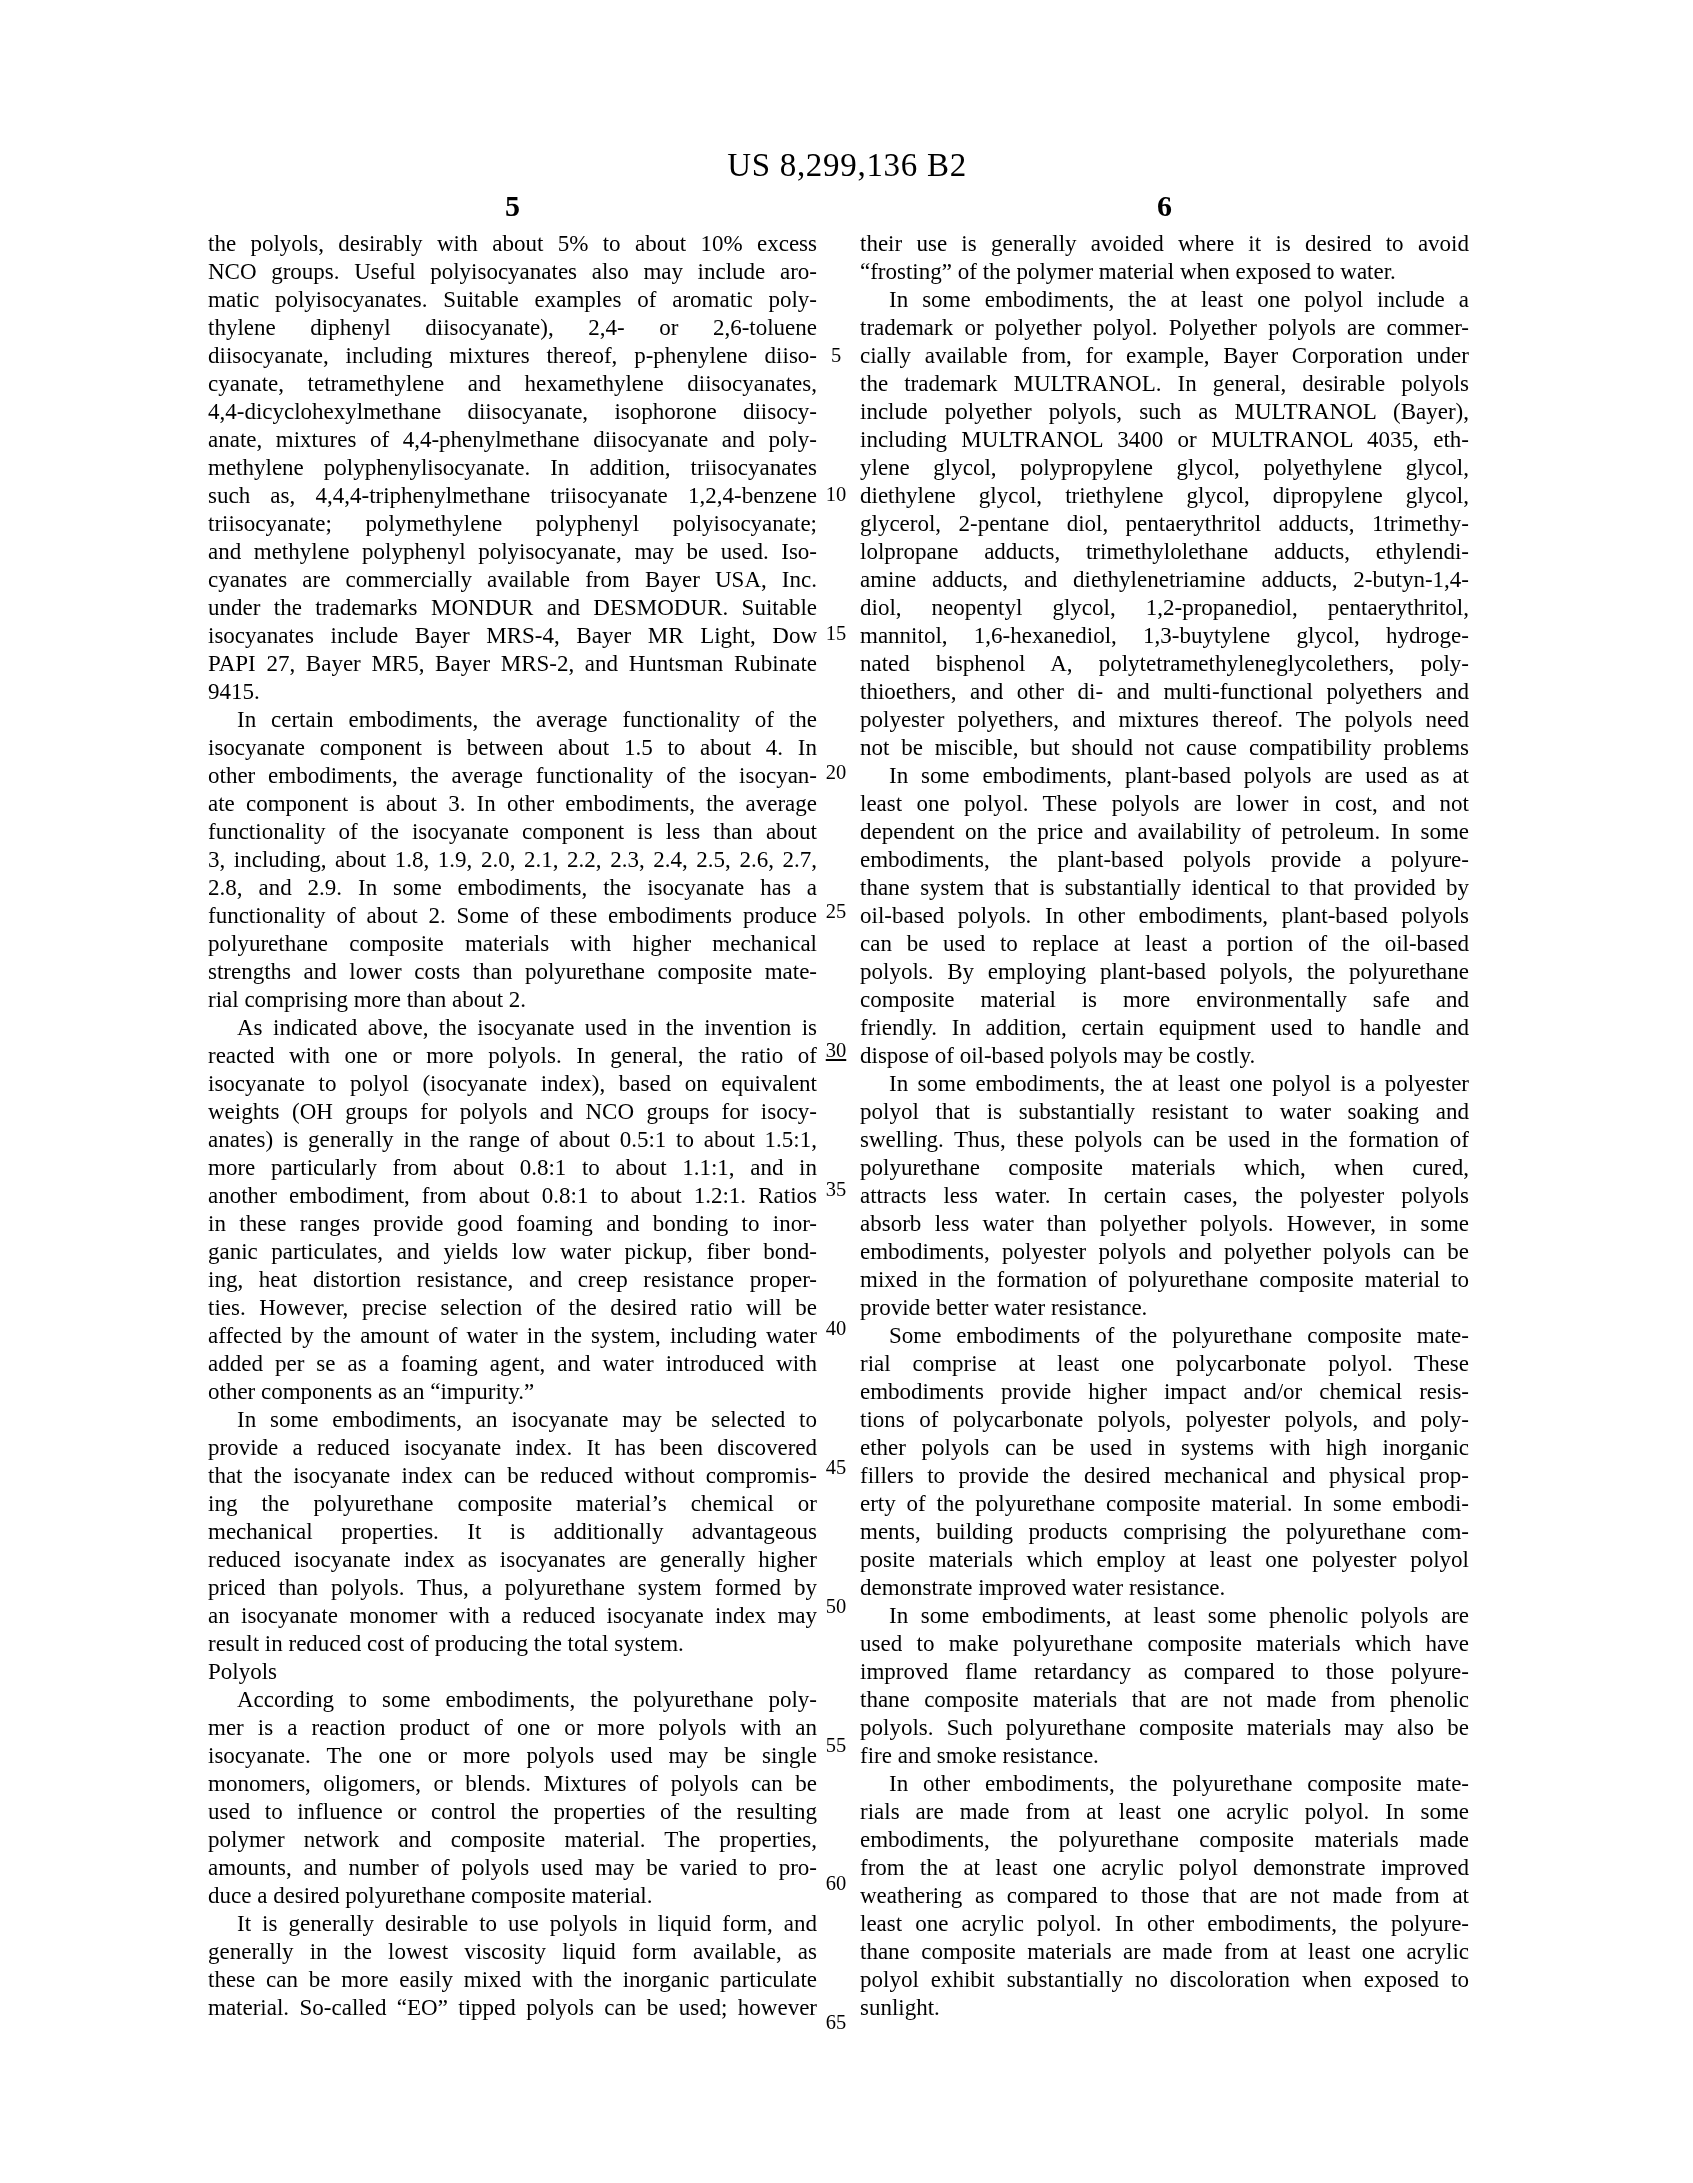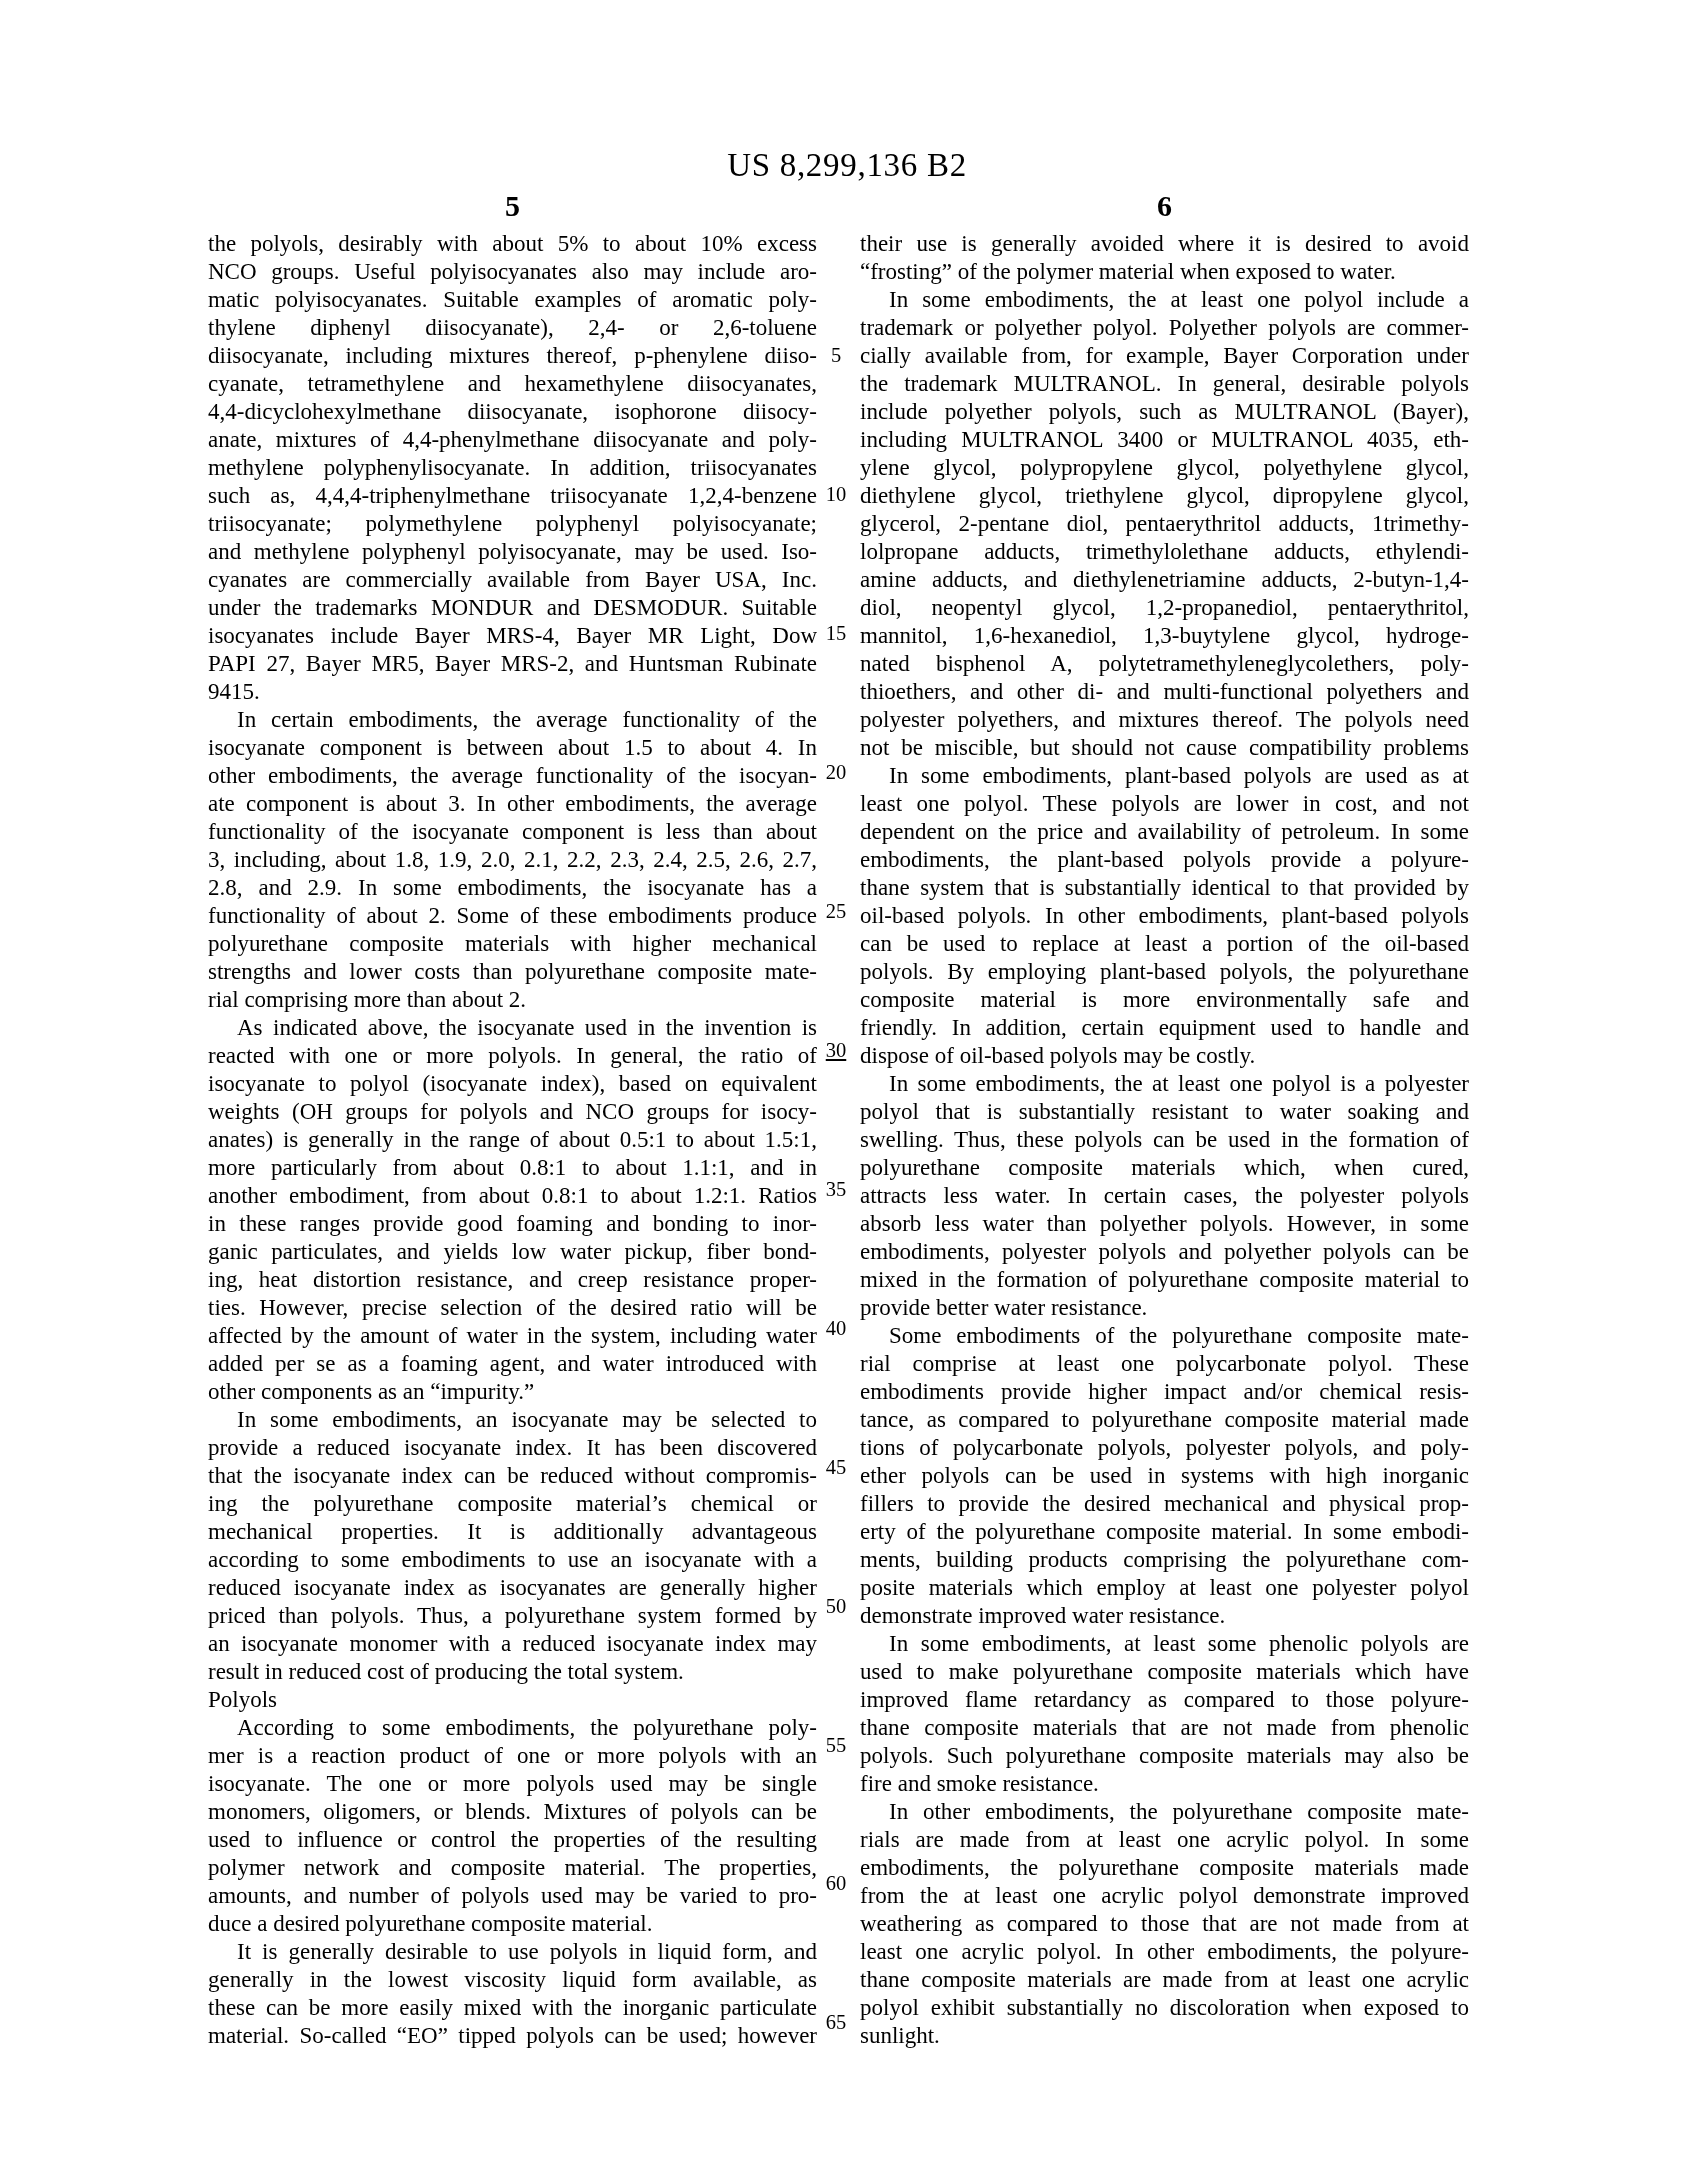--- a/index.html
+++ b/index.html
@@ -119,21 +119,20 @@
       <div class="line">ing, heat distortion resistance, and creep resistance proper-</div>
       <div class="line">ties. However, precise selection of the desired ratio will be</div>
       <div class="line">affected by the amount of water in the system, including water</div>
       <div class="line">added per se as a foaming agent, and water introduced with</div>
       <div class="line end">other components as an “impurity.”</div>
       <div class="line indent">In some embodiments, an isocyanate may be selected to</div>
       <div class="line">provide a reduced isocyanate index. It has been discovered</div>
       <div class="line">that the isocyanate index can be reduced without compromis-</div>
       <div class="line">ing the polyurethane composite material’s chemical or</div>
       <div class="line">mechanical properties. It is additionally advantageous</div>
-      <div class="line">according to some embodiments to use an isocyanate with a</div>
       <div class="line">reduced isocyanate index as isocyanates are generally higher</div>
       <div class="line">priced than polyols. Thus, a polyurethane system formed by</div>
       <div class="line">an isocyanate monomer with a reduced isocyanate index may</div>
       <div class="line end">result in reduced cost of producing the total system.</div>
       <div class="line end">Polyols</div>
       <div class="line indent">According to some embodiments, the polyurethane poly-</div>
       <div class="line">mer is a reaction product of one or more polyols with an</div>
       <div class="line">isocyanate. The one or more polyols used may be single</div>
       <div class="line">monomers, oligomers, or blends. Mixtures of polyols can be</div>
       <div class="line">used to influence or control the properties of the resulting</div>
@@ -198,21 +197,20 @@
       <div class="line">swelling. Thus, these polyols can be used in the formation of</div>
       <div class="line">polyurethane composite materials which, when cured,</div>
       <div class="line">attracts less water. In certain cases, the polyester polyols</div>
       <div class="line">absorb less water than polyether polyols. However, in some</div>
       <div class="line">embodiments, polyester polyols and polyether polyols can be</div>
       <div class="line">mixed in the formation of polyurethane composite material to</div>
       <div class="line end">provide better water resistance.</div>
       <div class="line indent">Some embodiments of the polyurethane composite mate-</div>
       <div class="line">rial comprise at least one polycarbonate polyol. These</div>
       <div class="line">embodiments provide higher impact and/or chemical resis-</div>
-      <div class="line">tance, as compared to polyurethane composite material made</div>
       <div class="line">tions of polycarbonate polyols, polyester polyols, and poly-</div>
       <div class="line">ether polyols can be used in systems with high inorganic</div>
       <div class="line">fillers to provide the desired mechanical and physical prop-</div>
       <div class="line">erty of the polyurethane composite material. In some embodi-</div>
       <div class="line">ments, building products comprising the polyurethane com-</div>
       <div class="line">posite materials which employ at least one polyester polyol</div>
       <div class="line end">demonstrate improved water resistance.</div>
       <div class="line indent">In some embodiments, at least some phenolic polyols are</div>
       <div class="line">used to make polyurethane composite materials which have</div>
       <div class="line">improved flame retardancy as compared to those polyure-</div>

